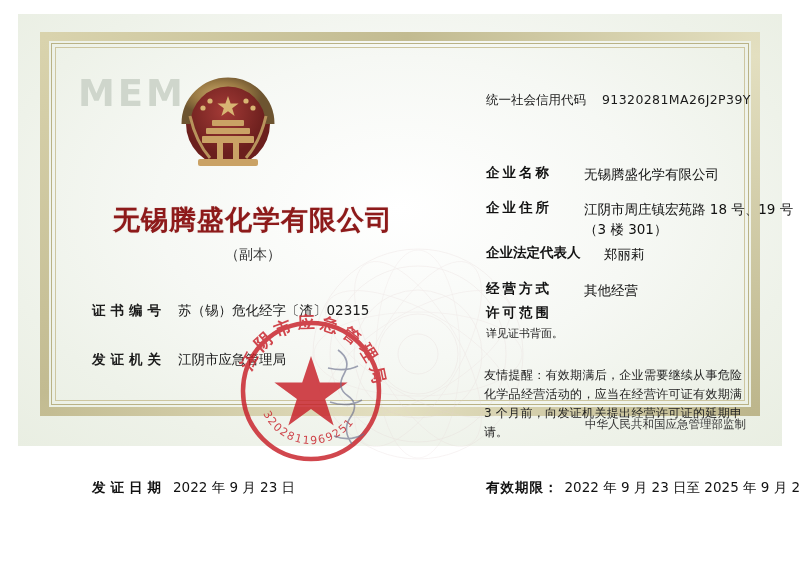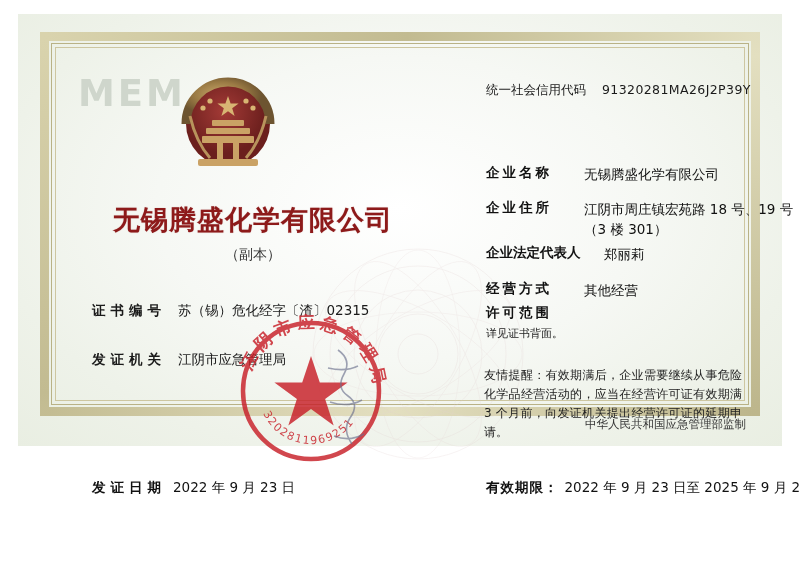--- a/index.html
+++ b/index.html
@@ -151,21 +151,21 @@
     left: 437px;
     top: 60px;
     width: 1px;
     height: 425px;
     background: transparent;
   }
   
   .credit-code {
     position: absolute;
     left: 468px;
-    top: 68px;
+    top: 78px;
     font-size: 12.5px;
     color: #1a1a1a;
     font-family: "DejaVu Sans", sans-serif;
     white-space: nowrap;
   }
   .credit-code .cc-num {
     margin-left: 16px;
     letter-spacing: .4px;
   }
   .rrow {

